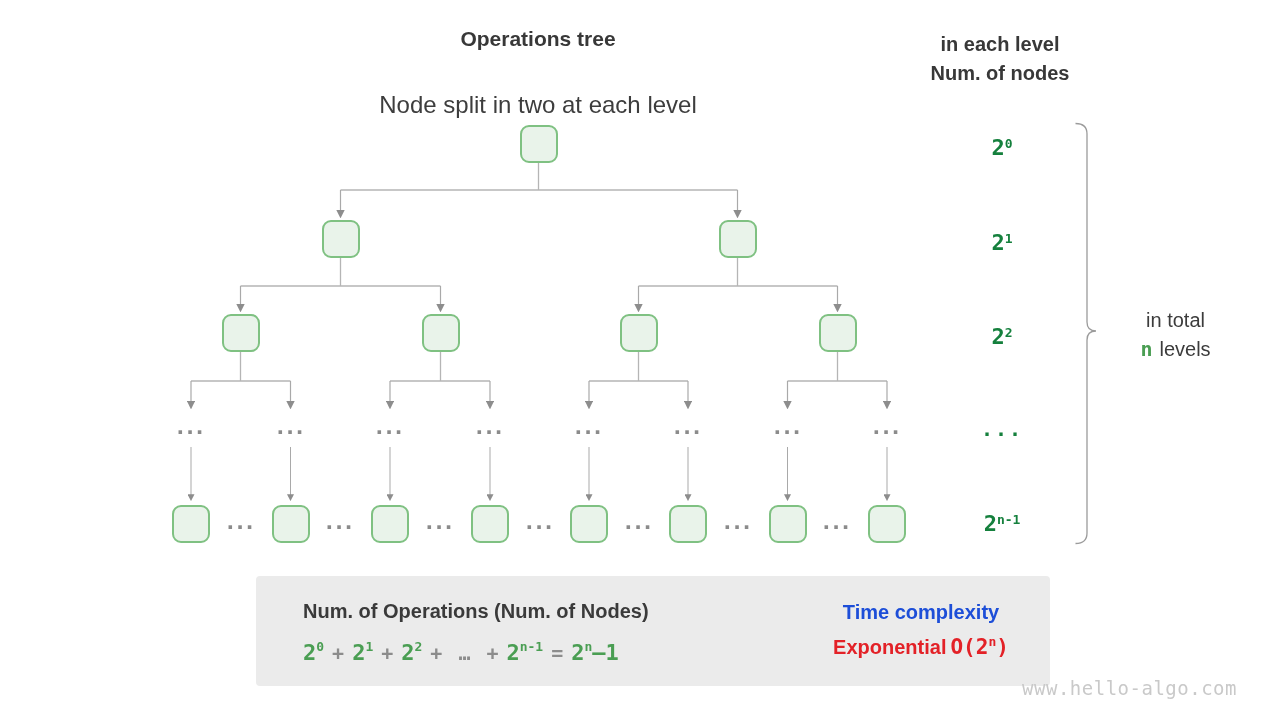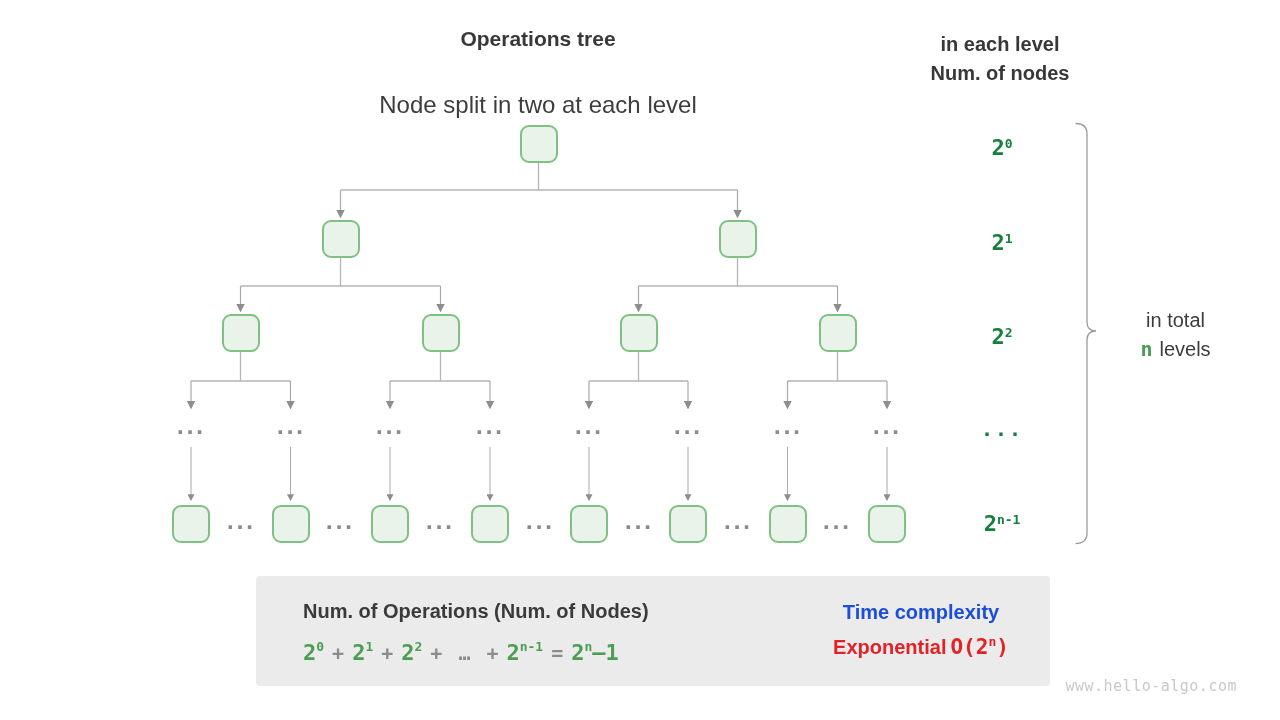--- a/index.html
+++ b/index.html
@@ -41,21 +41,21 @@
   .formula .f-op{color:#8c8c8c;margin:0 8px;font-size:20px;}
   .formula sup{font-size:13px;vertical-align:9px;}
   .sum-right-title{position:absolute;left:540px;top:25px;width:250px;text-align:center;
                    font-size:20px;font-weight:bold;color:#1d4ed8;}
   .sum-right-value{position:absolute;left:540px;top:58px;width:250px;text-align:center;
                    color:#e32127;font-size:20px;font-weight:bold;white-space:nowrap;}
   .sum-right-value .cx-val{font-family:"DejaVu Sans Mono",monospace;font-size:21px;margin-left:4px;}
   .sum-right-value sup{font-size:13px;vertical-align:8px;}
 
   .watermark{position:absolute;right:43px;top:677px;font-family:"DejaVu Sans Mono",monospace;
-             font-size:15px;color:#c9c9c9;letter-spacing:0.5px;text-align:center;}
+             font-size:19px;color:#c9c9c9;letter-spacing:0.5px;text-align:center;}
 </style>
 </head>
 <body>
 
 <div id="canvas">
 
   <svg id="wires" viewBox="0 0 1280 720" xmlns="http://www.w3.org/2000/svg">
     <defs>
       <marker id="ah" viewBox="0 0 8 8" refX="1" refY="4" markerWidth="7" markerHeight="7" orient="auto-start-reverse">
         <path d="M0,0 L8,4 L0,8 Z" fill="#8d8d8d"></path>

